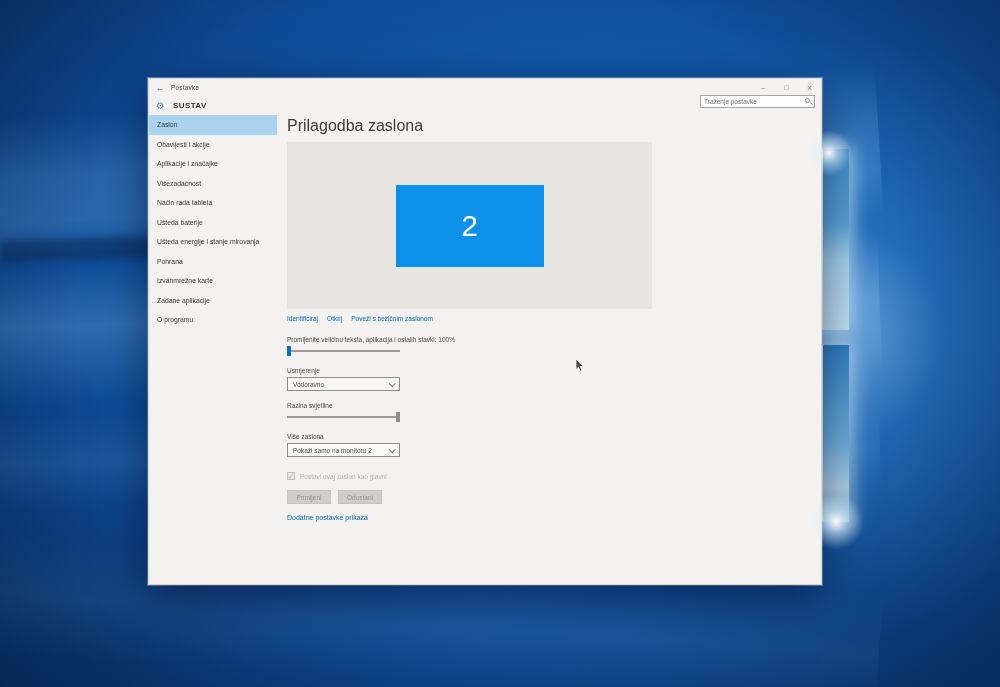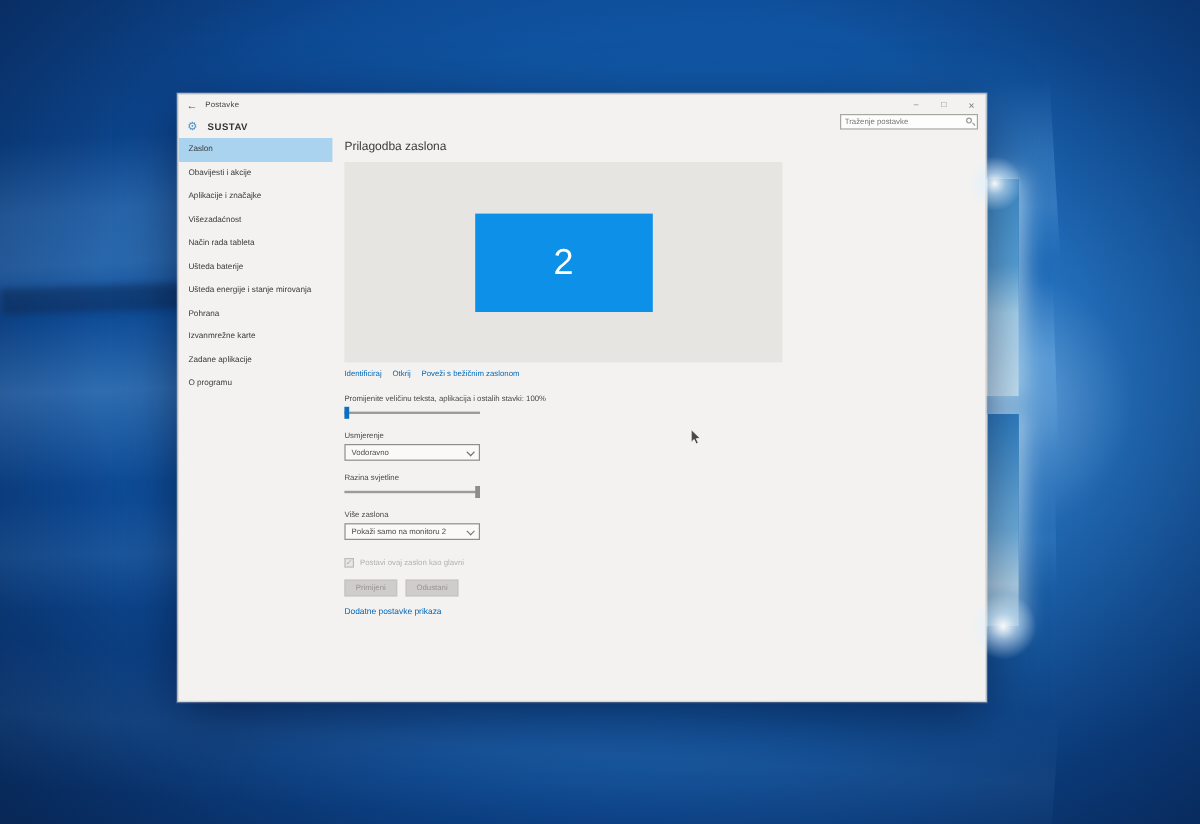--- a/index.html
+++ b/index.html
@@ -64,21 +64,21 @@
              border:1px solid #9a9a9a; border-radius:50%; }
   .search-icon b { position:absolute; left:6px; top:6px; width:3px; height:1px;
              background:#9a9a9a; transform:rotate(45deg); }
 
   .sidebar { position:absolute; left:0; top:36px; bottom:0; width:128px; }
   .side-item { height:19.5px; display:flex; align-items:center; padding-left:8px;
              font-size:6.8px; color:#3a3a3a; cursor:default; }
   .side-item.selected { background:#a9d3ef; }
 
   .content { position:absolute; left:138px; top:38px; width:520px; }
-  .page-title { font-size:10px; font-weight:normal; color:#3c3c3c; }
+  .page-title { font-size:16px; font-weight:normal; color:#3c3c3c; }
 
   .preview-panel { margin-top:7px; width:365px; height:167px; background:#e7e5e2;
              display:flex; align-items:center; justify-content:center; }
   .monitor { width:148px; height:82px; background:#0d90e7; display:flex; align-items:center;
              justify-content:center; }
   .monitor-num { color:#fff; font-size:30px; font-weight:300; font-family:"Liberation Sans",sans-serif; }
 
   .links-row { margin-top:6px; display:flex; gap:9px; }
   .link { font-size:6.5px; color:#0067b8; cursor:default; }
 

